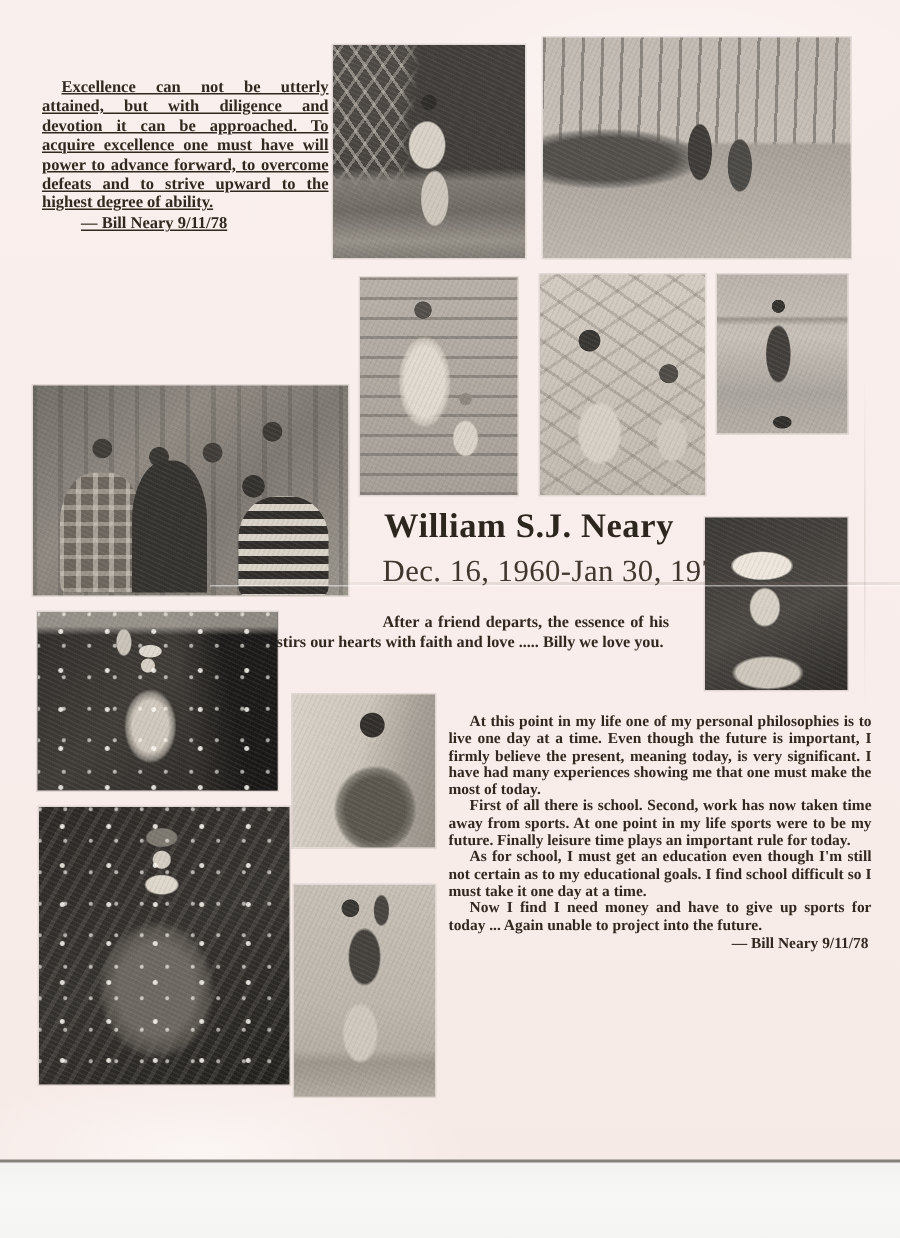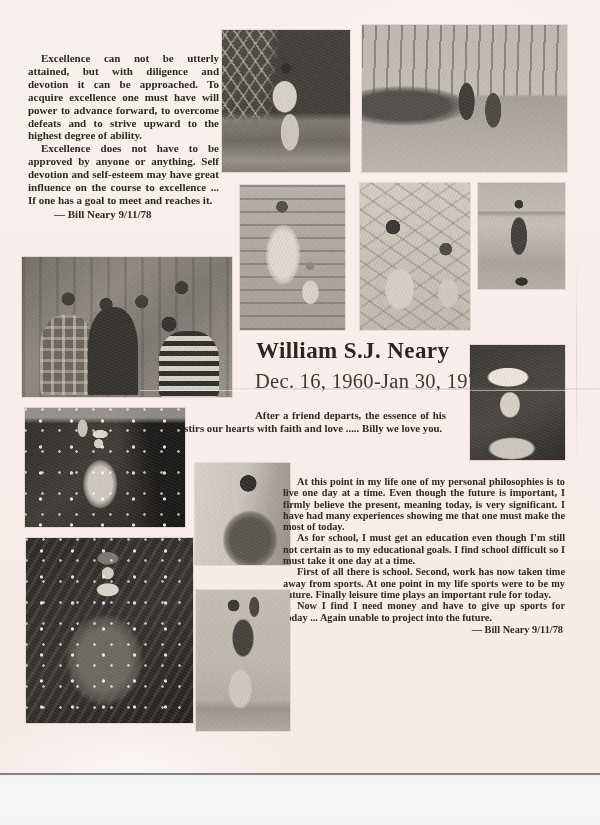--- a/index.html
+++ b/index.html
@@ -16,29 +16,29 @@
         border-top:2px solid #85817b;}
   .crease-h{position:absolute;left:140px;top:388px;width:460px;height:2px;
         background:linear-gradient(90deg, rgba(131,111,104,0) 0%, rgba(131,111,104,0.14) 35%, rgba(131,111,104,0.22) 85%, rgba(131,111,104,0.1) 100%);
         box-shadow:0 1px 0 rgba(255,255,255,0.5);}
   .crease-v{position:absolute;left:576px;top:250px;width:1px;height:220px;
         background:linear-gradient(180deg, rgba(131,111,104,0) 0%, rgba(131,111,104,0.18) 50%, rgba(131,111,104,0) 100%);}
 
   
   .txt{color:#31291f;font-weight:700;text-align:justify;}
   .quote-top{position:absolute;left:28px;top:52px;width:191px;font-size:11px;line-height:12.9px;}
-  .quote-top p{margin:0;text-indent:13px;}
+  .quote-top p{margin:0;text-indent:13px;text-decoration:underline;}
   .quote-top .sig{text-indent:26px;text-align:left;margin-top:1px;}
   .title{position:absolute;left:256px;top:340px;margin:0;font-size:23px;line-height:22px;
          font-weight:700;color:#2d261f;letter-spacing:0.4px;}
   .dates{position:absolute;left:255px;top:369px;font-size:20.5px;line-height:24px;
          font-weight:400;color:#40382f;letter-spacing:0.3px;}
   .tribute{position:absolute;left:157px;top:409px;width:289px;font-size:10.8px;line-height:12.6px;
          text-indent:98px;margin:0;}
-  .philosophy{position:absolute;left:283px;top:476px;width:282px;font-size:10.3px;line-height:11.3px;}
+  .philosophy{position:absolute;left:299px;top:476px;width:282px;font-size:10.3px;line-height:11.3px;}
   .philosophy p{margin:0;text-indent:14px;}
   .philosophy .sig{text-align:right;text-indent:0;padding-right:2px;margin-top:1px;}
 
   
   .photo{position:absolute;overflow:hidden;filter:sepia(0.18) saturate(0.55) contrast(0.93);
          box-shadow:0 0 0 1px rgba(120,110,100,0.18);}
   .photo::after{content:"";position:absolute;inset:0;pointer-events:none;
          background:
            repeating-linear-gradient(115deg, rgba(70,60,52,0.07) 0 1px, transparent 1px 3px),
            repeating-linear-gradient(25deg, rgba(255,252,248,0.06) 0 1px, transparent 1px 3px);}
@@ -135,21 +135,20 @@
     linear-gradient(180deg, transparent 78%, rgba(150,140,128,0.8) 84%, #b0a698 100%),
     linear-gradient(180deg,#c6bcaf 0%,#beb4a7 55%,#aba192 100%);}
 </style>
 </head>
 <body>
 
 <div class="page">
 
   <div class="quote-top txt">
     <p>Excellence can not be utterly attained, but with diligence and devotion it can be approached. To acquire excellence one must have will power to advance forward, to overcome defeats and to strive upward to the highest degree of ability.</p>
-    <p>Excellence does not have to be approved by anyone or anything. Self devotion and self-esteem may have great influence on the course to excellence ... If one has a goal to meet and reaches it.</p>
     <p class="sig">— Bill Neary 9/11/78</p>
   </div>
 
   <div class="photo" id="p-porch" title="Billy sitting on porch steps beside a garden lattice"></div>
   <div class="photo" id="p-winter-car" title="Two friends beside a car on a snowy tree-lined road"></div>
   <div class="photo" id="p-amherst" title="Billy in an Amherst baseball jersey with a young child"></div>
   <div class="photo" id="p-phone" title="Two friends on the phone against floral wallpaper"></div>
   <div class="photo" id="p-dog" title="Billy standing at the shore with his dog"></div>
 
   <div class="photo" id="p-group" title="Five friends posing together, one in a striped shirt">
@@ -166,22 +165,22 @@
   <div class="photo" id="p-cap" title="Close-up of Billy wearing a white cap"></div>
 
   <div class="photo" id="p-car-night" title="Billy waving from the driver's seat at night">
     <div class="dots"></div>
   </div>
 
   <div class="photo" id="p-jacket" title="Billy in a heavy winter jacket, laughing"></div>
 
   <div class="philosophy txt">
     <p>At this point in my life one of my personal philosophies is to live one day at a time. Even though the future is important, I firmly believe the present, meaning today, is very significant. I have had many experiences showing me that one must make the most of today.</p>
+    <p>First of all there is school. Second, work has now taken time away from sports. At one point in my life sports were to be my future. Finally leisure time plays an important rule for today.</p>
     <p>As for school, I must get an education even though I'm still not certain as to my educational goals. I find school difficult so I must take it one day at a time.</p>
-    <p>First of all there is school. Second, work has now taken time away from sports. At one point in my life sports were to be my future. Finally leisure time plays an important rule for today.</p>
     <p>Now I find I need money and have to give up sports for today ... Again unable to project into the future.</p>
     <p class="sig">— Bill Neary 9/11/78</p>
   </div>
 
   <div class="photo" id="p-snow" title="Billy smiling in falling snow in a camouflage jacket">
     <div class="dots"></div>
   </div>
 
   <div class="photo" id="p-standing" title="Billy leaning with one arm raised"></div>
 

